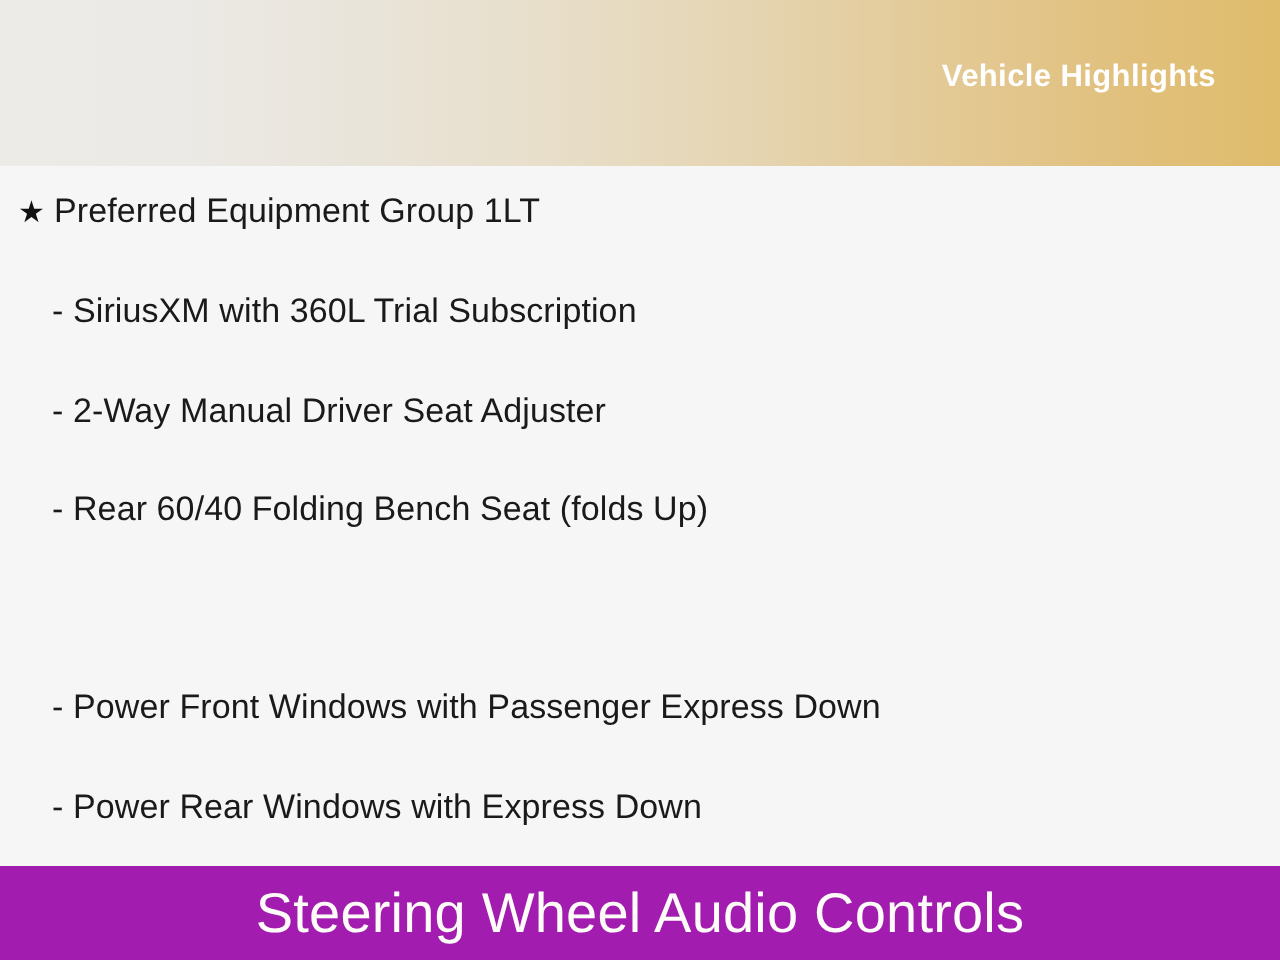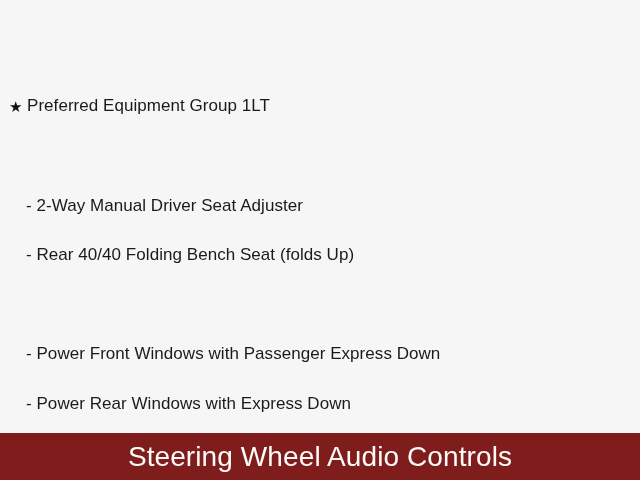--- a/index.html
+++ b/index.html
@@ -96,54 +96,60 @@
   .hl-row.level-0 .hl-text { left: 27px; }
   .hl-row.level-1 .hl-text { left: 26px; }
 
   
   .caption-band {
     position: absolute;
     left: 0;
     top: 433px;
     width: 640px;
     height: 47px;
-    background: #7f1d1d;
+    background: #a21caf;
     display: flex;
     align-items: center;
     justify-content: center;
   }
   .caption-text {
     font-size: 28px;
     font-weight: normal;
     color: #fdfcf8;
     white-space: nowrap;
     letter-spacing: 0.1px;
     line-height: 34px;
   }
 </style>
 </head>
 <body>
 
 <div class="slide">
 
+  <div class="header-band">
+    <div class="header-title">Vehicle Highlights</div>
+  </div>
 
   <div class="highlights">
 
     <div class="hl-row level-0" style="top:6px;">
       <span class="hl-bullet">★</span>
       <span class="hl-text">Preferred Equipment Group 1LT</span>
     </div>
 
+    <div class="hl-row level-1" style="top:56px;">
+      <span class="hl-text">- SiriusXM with 360L Trial Subscription</span>
+    </div>
 
     <div class="hl-row level-1" style="top:106px;">
       <span class="hl-text">- 2-Way Manual Driver Seat Adjuster</span>
     </div>
 
     <div class="hl-row level-1" style="top:155px;">
-      <span class="hl-text">- Rear 40/40 Folding Bench Seat (folds Up)</span>
+      <span class="hl-text">- Rear 60/40 Folding Bench Seat (folds Up)</span>
     </div>
 
 
     <div class="hl-row level-1" style="top:304px;">
       <span class="hl-text">- Power Rear Windows with Express Down</span>
     </div>
 
     <div class="hl-row level-1" style="top:254px;">
       <span class="hl-text">- Power Front Windows with Passenger Express Down</span>
     </div>

